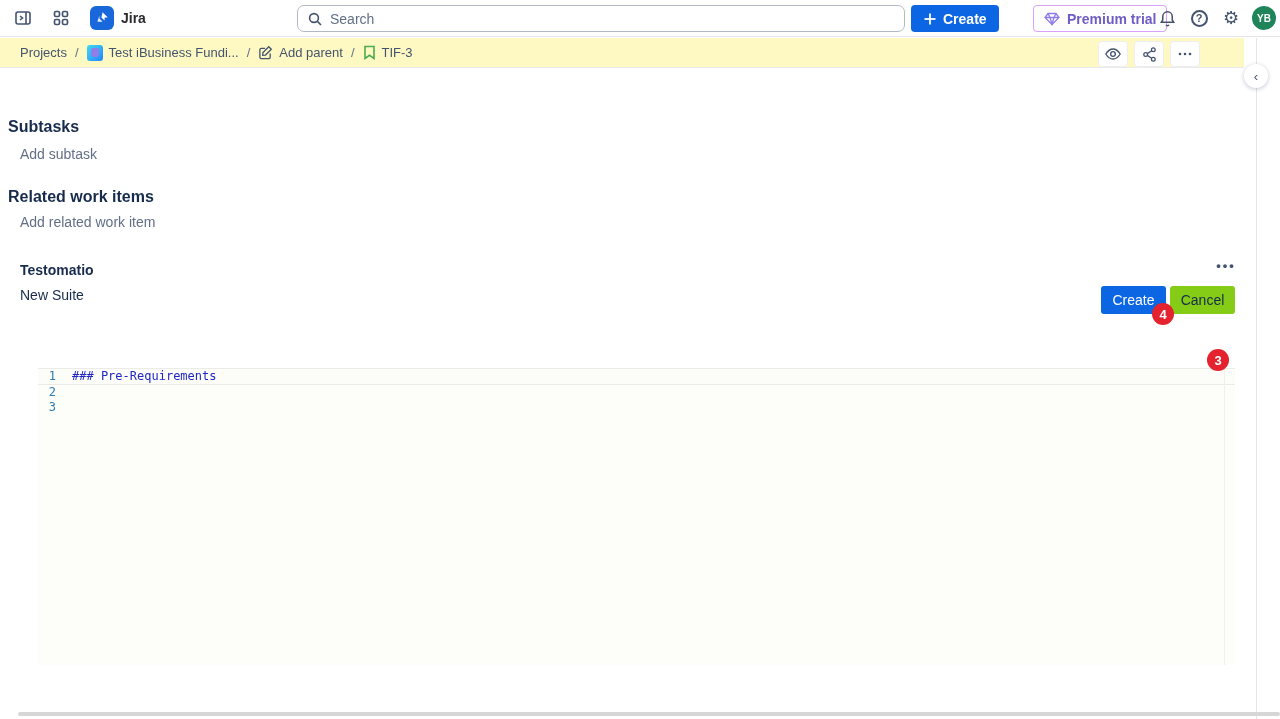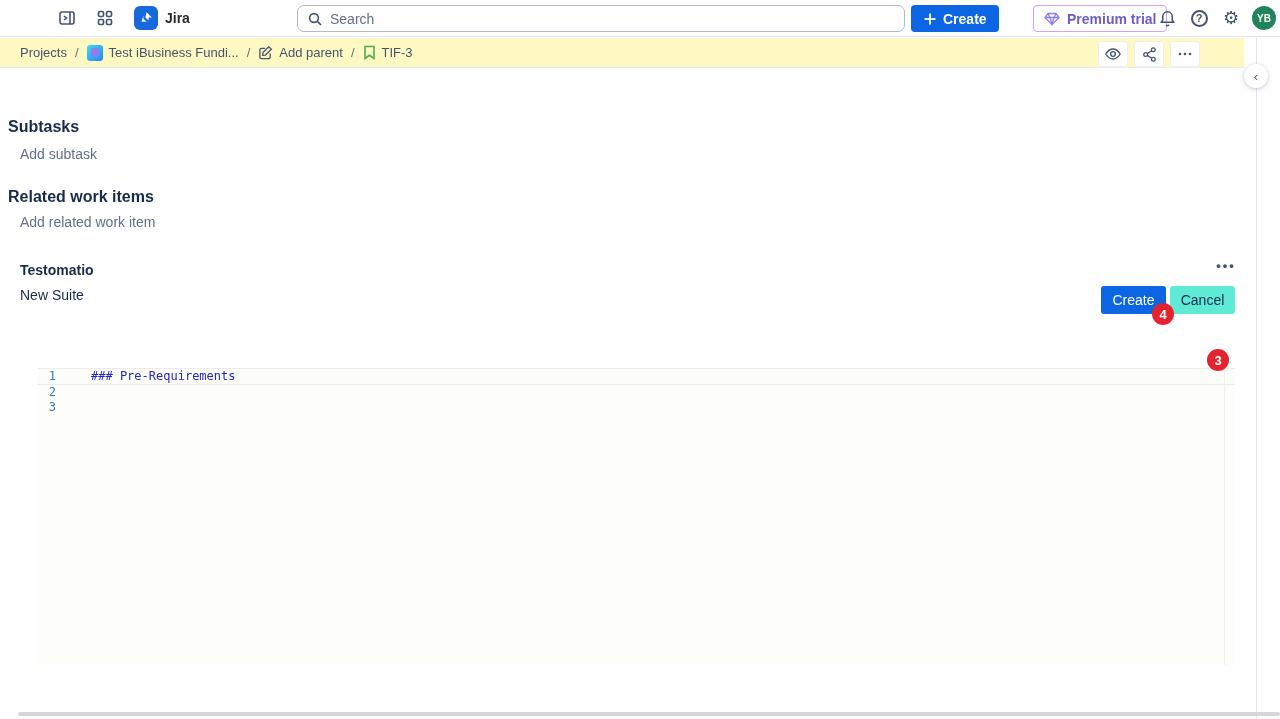--- a/index.html
+++ b/index.html
@@ -2,21 +2,21 @@
 <html><head>
 <meta charset="utf-8">
 <style>
   * { margin: 0; padding: 0; box-sizing: border-box; }
   html,body { width: 1280px; height: 719px; background:#fff; }
   body { font-family: "Liberation Sans", "DejaVu Sans", sans-serif; color:#172B4D; }
   .stage { position: relative; width: 1280px; height: 719px; overflow: hidden; background:#fff; }
 
   
   .topbar { position:absolute; top:0; left:0; width:1280px; height:37px;
-            border-bottom:1px solid #E4E6EA; display:flex; align-items:center; background:#fff;padding-left:44px; }
+            border-bottom:1px solid #E4E6EA; display:flex; align-items:center; background:#fff; }
   .tb-iconbtn { width:30px; height:30px; display:flex; align-items:center; justify-content:center;
                 border-radius:4px; cursor:pointer; color:#44546F; }
   .sidebar-toggle { margin-left:8px; }
   .appgrid { margin-left:8px; }
   .jira-logo { width:24px; height:24px; border-radius:6px; background:#1868DB; margin-left:14px;
                display:flex; align-items:center; justify-content:center; }
   .jira-name { font-weight:bold; font-size:14px; margin-left:7px; color:#292A2E; }
   .searchbox { position:absolute; left:297px; top:5px; width:608px; height:27px;
                border:1px solid #B3B9C4; border-radius:7px; display:flex; align-items:center;
                padding-left:9px; background:#fff; }
@@ -61,39 +61,39 @@
   .sub-action { position:absolute; left:20px; font-size:14px; color:#626F86; cursor:pointer; }
   .h-small { position:absolute; left:20px; font-size:14px; font-weight:bold; color:#172B4D; }
   .plain-text { position:absolute; left:20px; font-size:14px; color:#172B4D; }
   .section-more { position:absolute; left:1214px; top:258px; width:24px; height:20px; color:#44546F;
                   letter-spacing:2px; font-weight:bold; font-size:13px; cursor:pointer; text-align:center; }
 
   .suite-create-btn { position:absolute; left:1101px; top:286px; width:65px; height:28px;
                       background:#0C66E4; color:#fff; border:none; border-radius:3px; font-size:14px;
                       cursor:pointer; font-family:inherit; }
   .suite-cancel-btn { position:absolute; left:1170px; top:286px; width:65px; height:28px;
-                      background:#5eead4; color:#172B4D; border:none; border-radius:3px; font-size:14px;
+                      background:#84cc16; color:#172B4D; border:none; border-radius:3px; font-size:14px;
                       cursor:pointer; font-family:inherit; }
   .ann-badge { position:absolute; width:22px; height:22px; border-radius:50%; background:#E5232E;
                color:#fff; font-size:13px; font-weight:bold; display:flex; align-items:center;
                justify-content:center; z-index:6; }
   .badge-4 { left:1152px; top:303px; }
   .badge-3 { left:1207px; top:349px; }
 
   .suite-title-input { position:absolute; left:38px; top:329px; width:1180px; height:32px;
                border:2px solid #388BFF; border-radius:3px; font-size:14px; color:#172B4D;
                padding:0 8px; outline:none; font-family:inherit; background:#fff; }
 
   
   .editor { position:absolute; left:38px; top:368px; width:1197px; height:297px; background:#FDFDFA;
             font-family:"DejaVu Sans Mono","Liberation Mono",monospace; font-size:12px; }
   .ed-line { display:flex; height:15px; line-height:15px; }
   .ed-line.active { background:#FCFCF9; border-top:1px solid #EBEBE8; border-bottom:1px solid #EBEBE8; height:17px; line-height:15px; }
   .gutter { width:34px; text-align:right; padding-right:16px; color:#2B7CB3; flex:none; }
-  .code { color:#2127C4; white-space:pre;margin-left:19px; }
+  .code { color:#2127C4; white-space:pre; }
   .ed-scroll-edge { position:absolute; left:1186px; top:0; width:1px; height:297px; background:#EFEFEC; }
 
   .bottom-bar { position:absolute; left:18px; top:712px; width:1262px; height:4px; background:#D6D6D6; border-radius:2px; }
 
   svg { display:block; }
 </style>
 </head>
 <body>
 
 <div class="stage">

